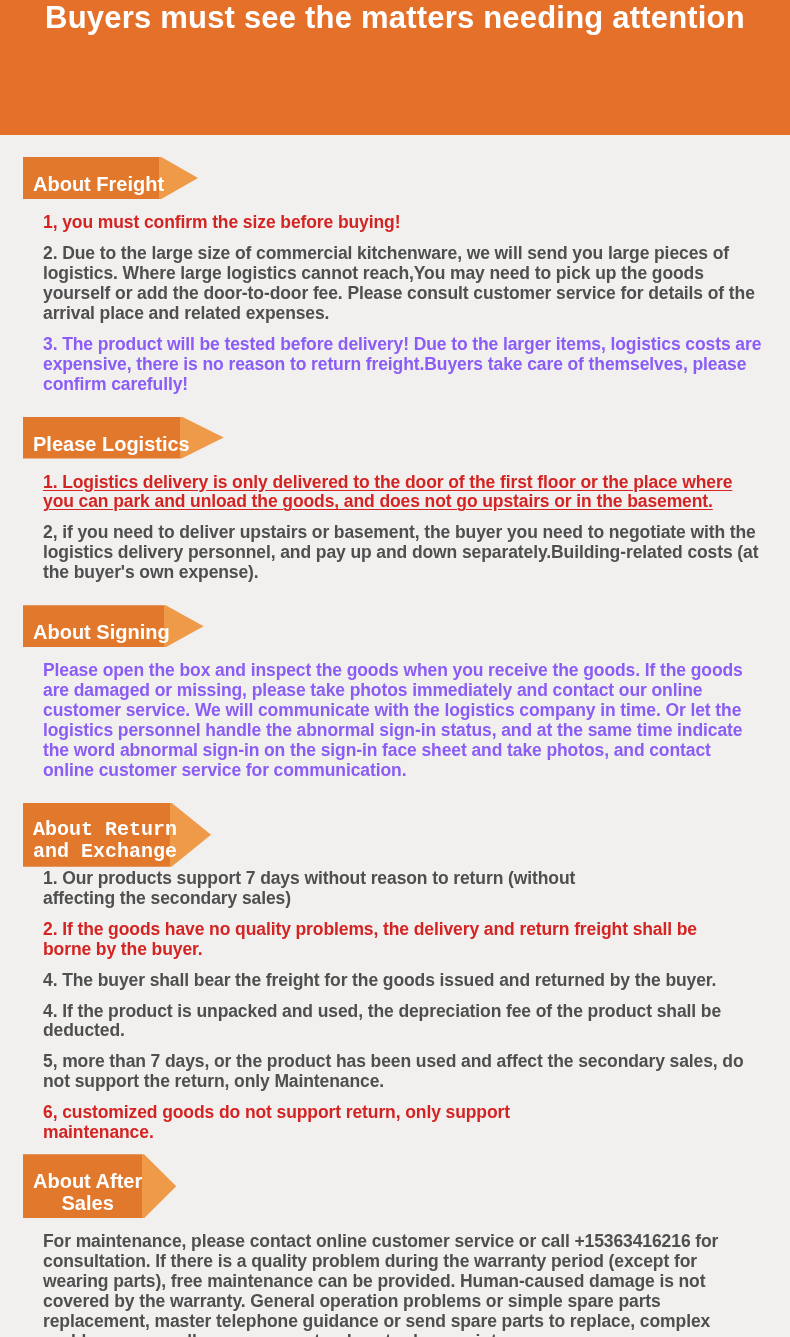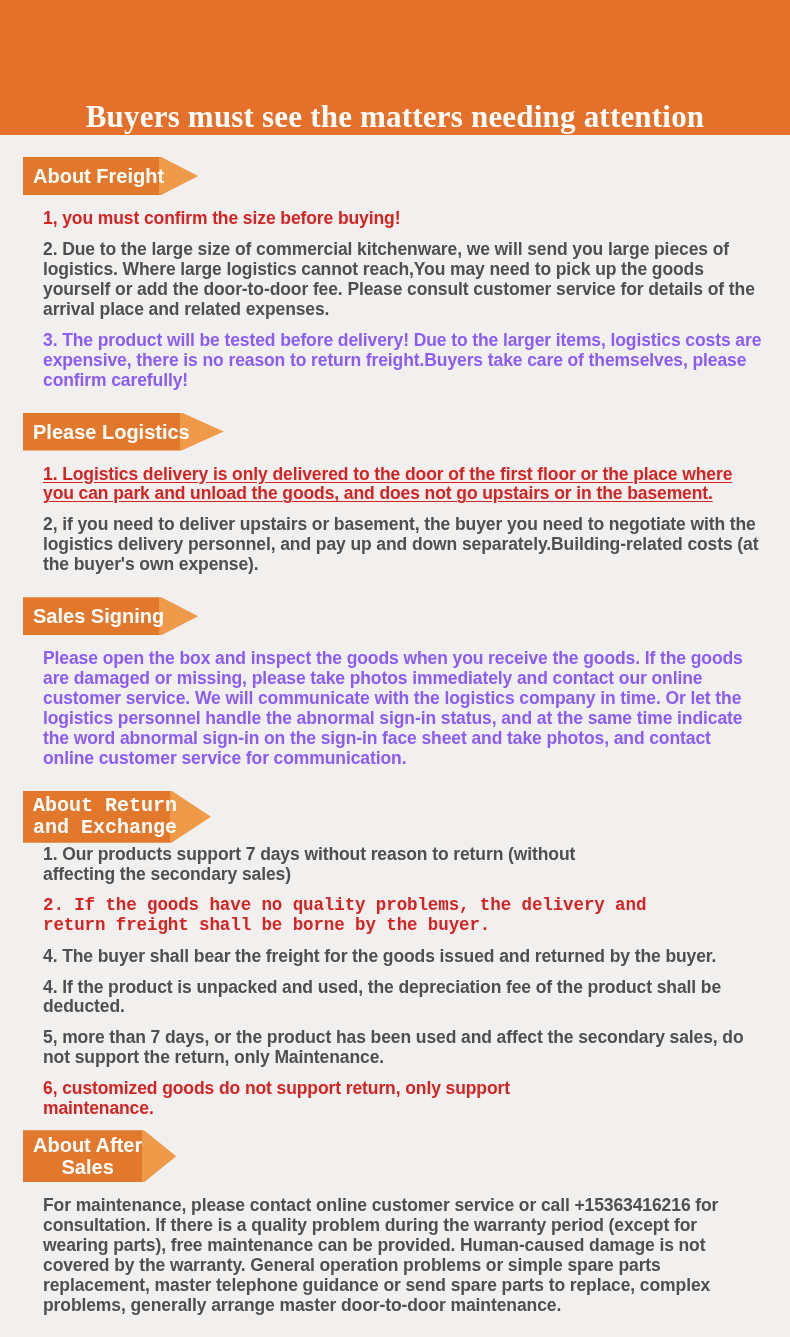--- a/index.html
+++ b/index.html
@@ -10,63 +10,62 @@
     background: #f1f0ee;
     font-family: "Liberation Sans", sans-serif;
     font-weight: 700;
     overflow: hidden;
   }
   .header {
     width: 790px;
     height: 135px;
     background: #e4702a;
     display: flex;
-    align-items: flex-end;
+    align-items: flex-start;
     justify-content: center;
-    font-family: Liberation Serif, serif;
   }
   .header-title {
     color: #ffffff;
     font-size: 31px;
     letter-spacing: 0.2px;
     text-align: center;
   }
   .content {
     padding: 0 24px 0 23px;
   }
   .section-label {
     display: inline-flex;
     flex-direction: column;
     justify-content: center;
     align-items: center;
     min-height: 38px;
     color: #ffffff;
     font-size: 20px;
     line-height: 1.1;
-    padding: 4px 34px 4px 10px;
+    padding: 16px 34px 4px 10px;
     background: linear-gradient(90deg, #e2782c 0%, #e2782c 78%, #ef9a48 78%, #ef9a48 100%);
     clip-path: polygon(0 0, 79% 0, 100% 50%, 79% 100%, 0 100%);
     text-align: center;
   }
   .label-wrap { margin-top: 22px; margin-bottom: 14px; }
   .label-wrap.tight-bottom { margin-bottom: 2px; font-family: Liberation Mono, monospace; }
   .label-wrap.tight-top { margin-top: 0; }
   p.para {
     font-size: 17.5px;
     line-height: 1.14;
     margin-bottom: 11px;
     letter-spacing: -0.1px;
     margin-left: 20px;
   }
   .dark   { color: #4f4f4f; }
   .red    { color: #d32423; }
   .maroon { color: #8b5cf6; }
   .underline { text-decoration: underline; text-underline-offset: 2px; }
   .w600 { max-width: 600px; }
-  .w655 { max-width: 655px; font-family: Liberation Mono, monospace; }
+  .w655 { max-width: 655px; }
   .w520 { max-width: 520px; }
   .mb-sm { margin-bottom: 6px; }
   .mb0 { margin-bottom: 2px; }
 </style>
 </head>
 <body>
 
 <div class="header">
   <div class="header-title">Buyers must see the matters needing attention</div>
 </div>
@@ -85,21 +84,21 @@
   <div class="label-wrap">
     <div class="section-label">
       <span>Please Logistics</span>
     </div>
   </div>
   <p class="para red underline">1. Logistics delivery is only delivered to the door of the first floor or the place where you can park and unload the goods, and does not go upstairs or in the basement.</p>
   <p class="para dark">2, if you need to deliver upstairs or basement, the buyer you need to negotiate with the logistics delivery personnel, and pay up and down separately.Building-related costs (at the buyer's own expense).</p>
 
   <div class="label-wrap">
     <div class="section-label">
-      <span>Sales Signing</span>
+      <span>About Signing</span>
     </div>
   </div>
   <p class="para maroon">Please open the box and inspect the goods when you receive the goods. If the goods are damaged or missing, please take photos immediately and contact our online customer service. We will communicate with the logistics company in time. Or let the logistics personnel handle the abnormal sign-in status, and at the same time indicate the word abnormal sign-in on the sign-in face sheet and take photos, and contact online customer service for communication.</p>
 
   <div class="label-wrap tight-bottom">
     <div class="section-label">
       <span>About Return</span>
       <span>and Exchange</span>
     </div>
   </div>

